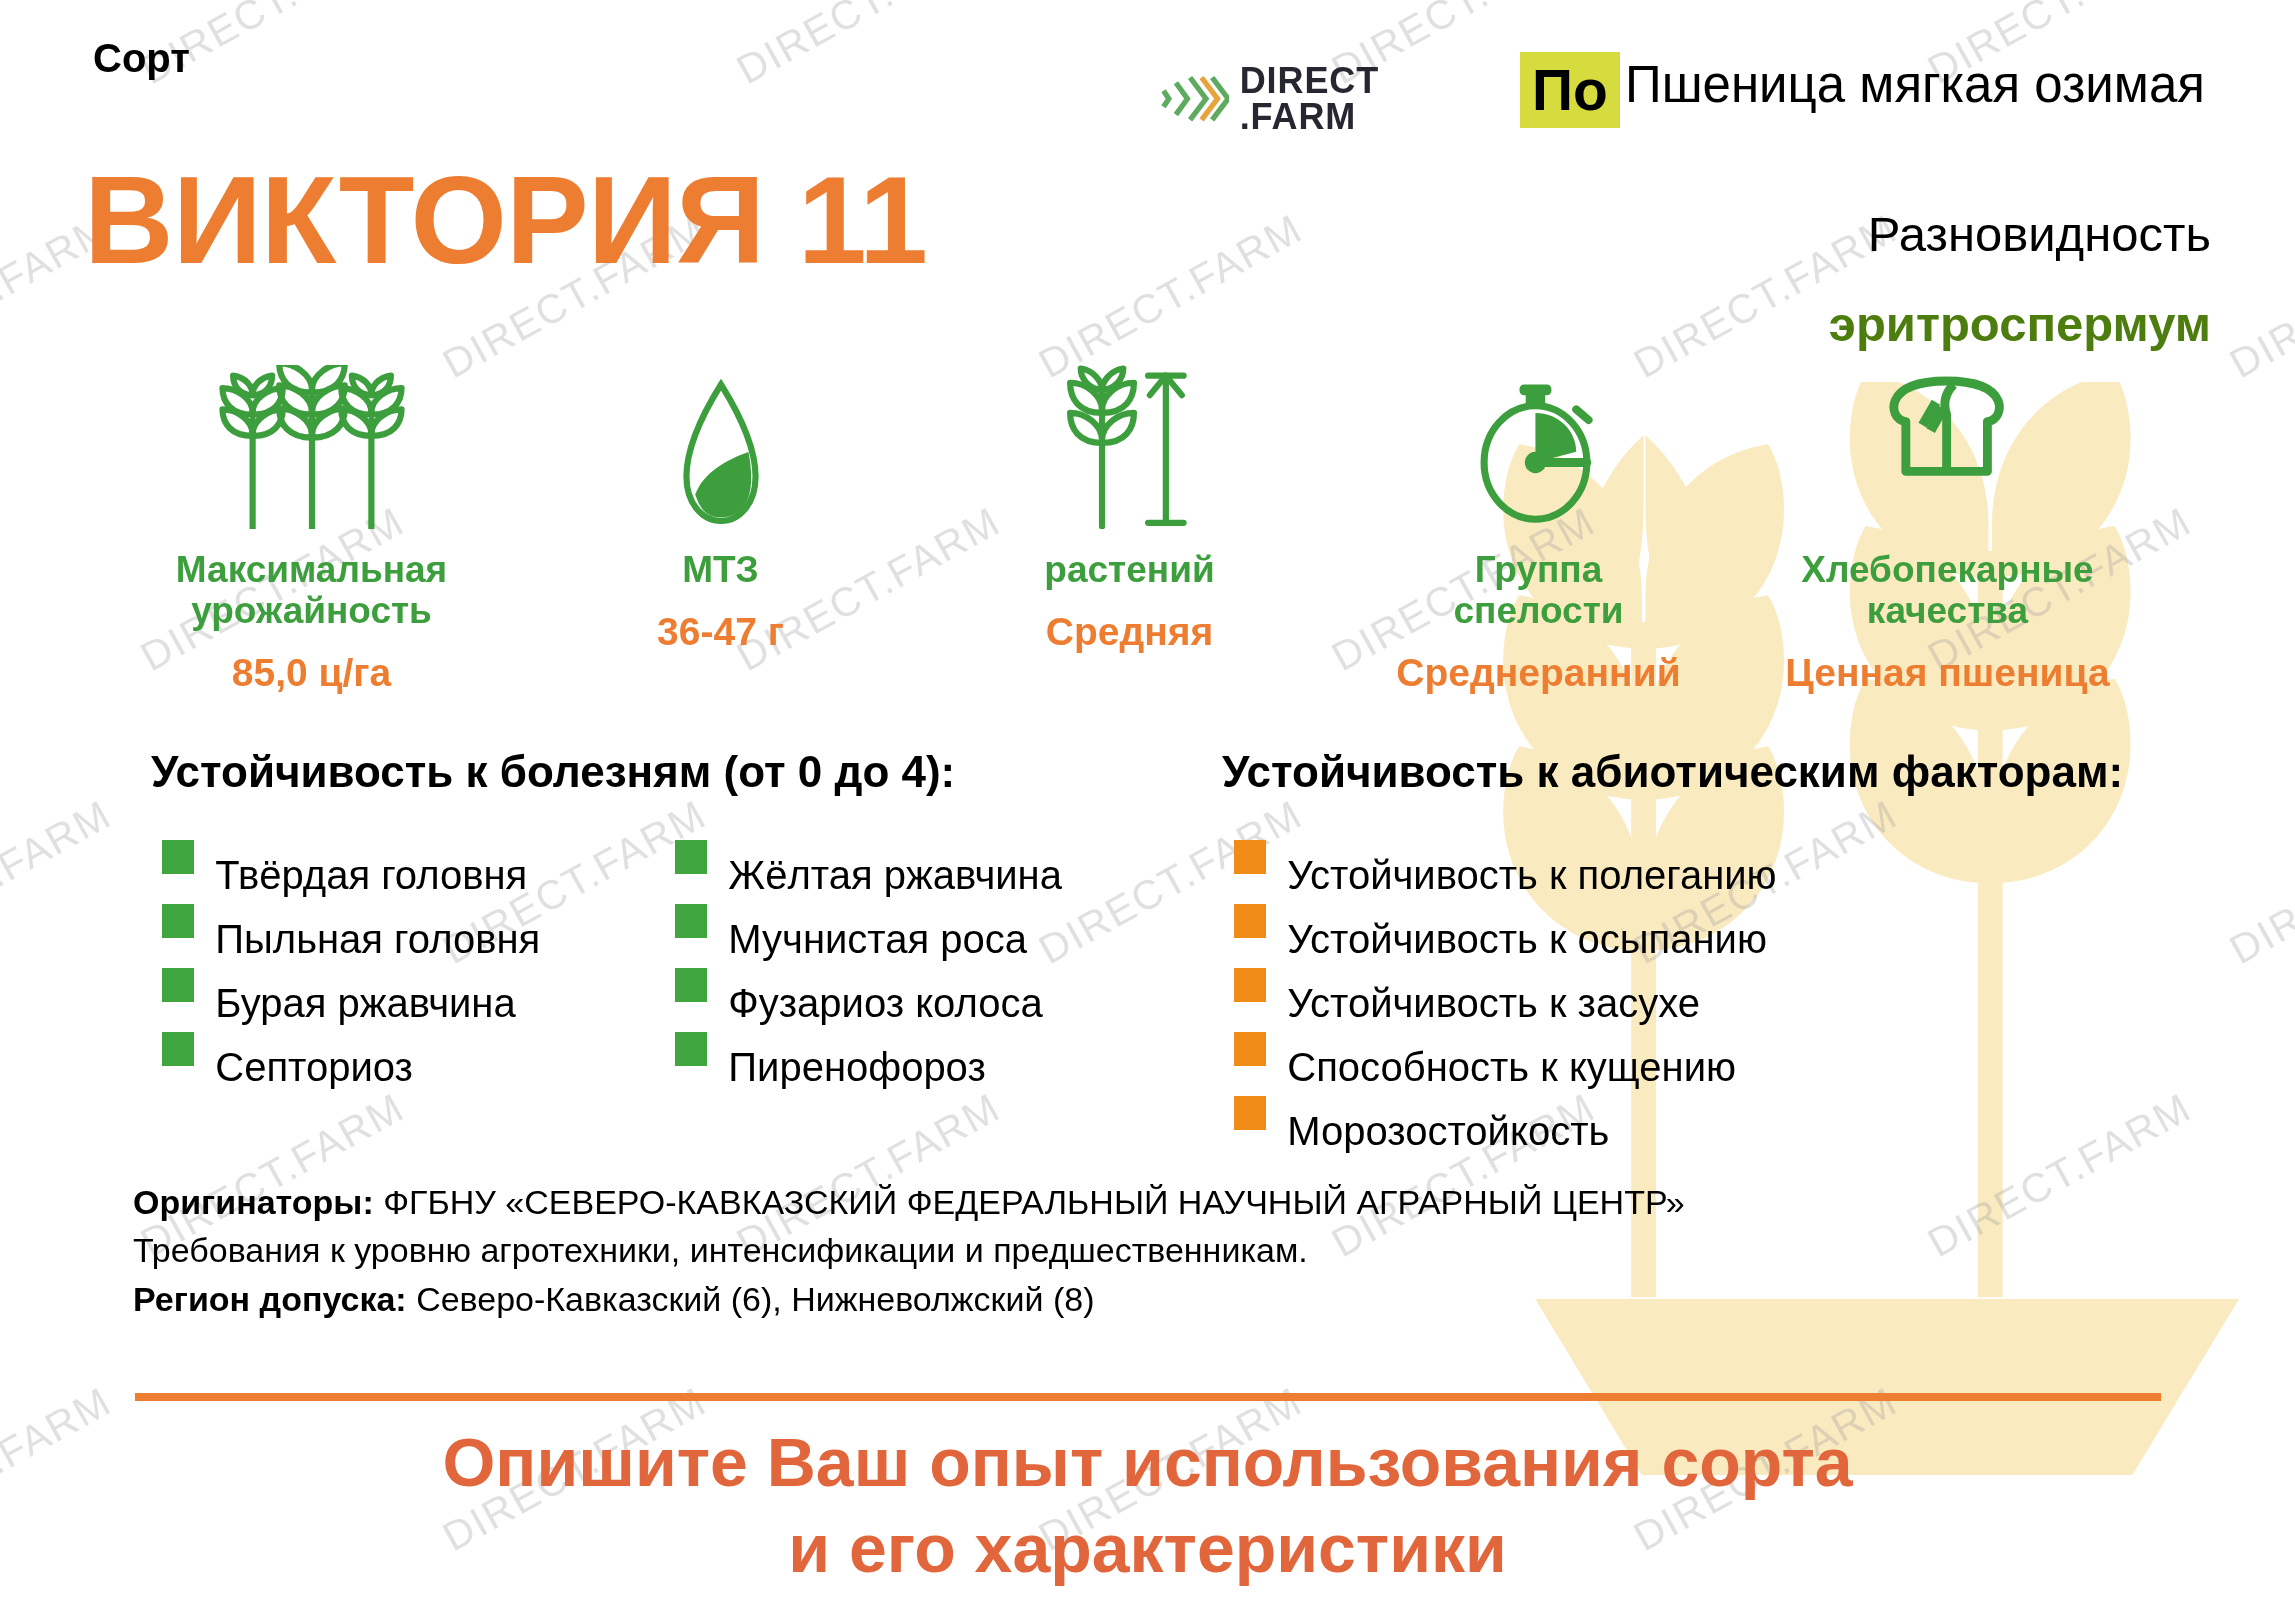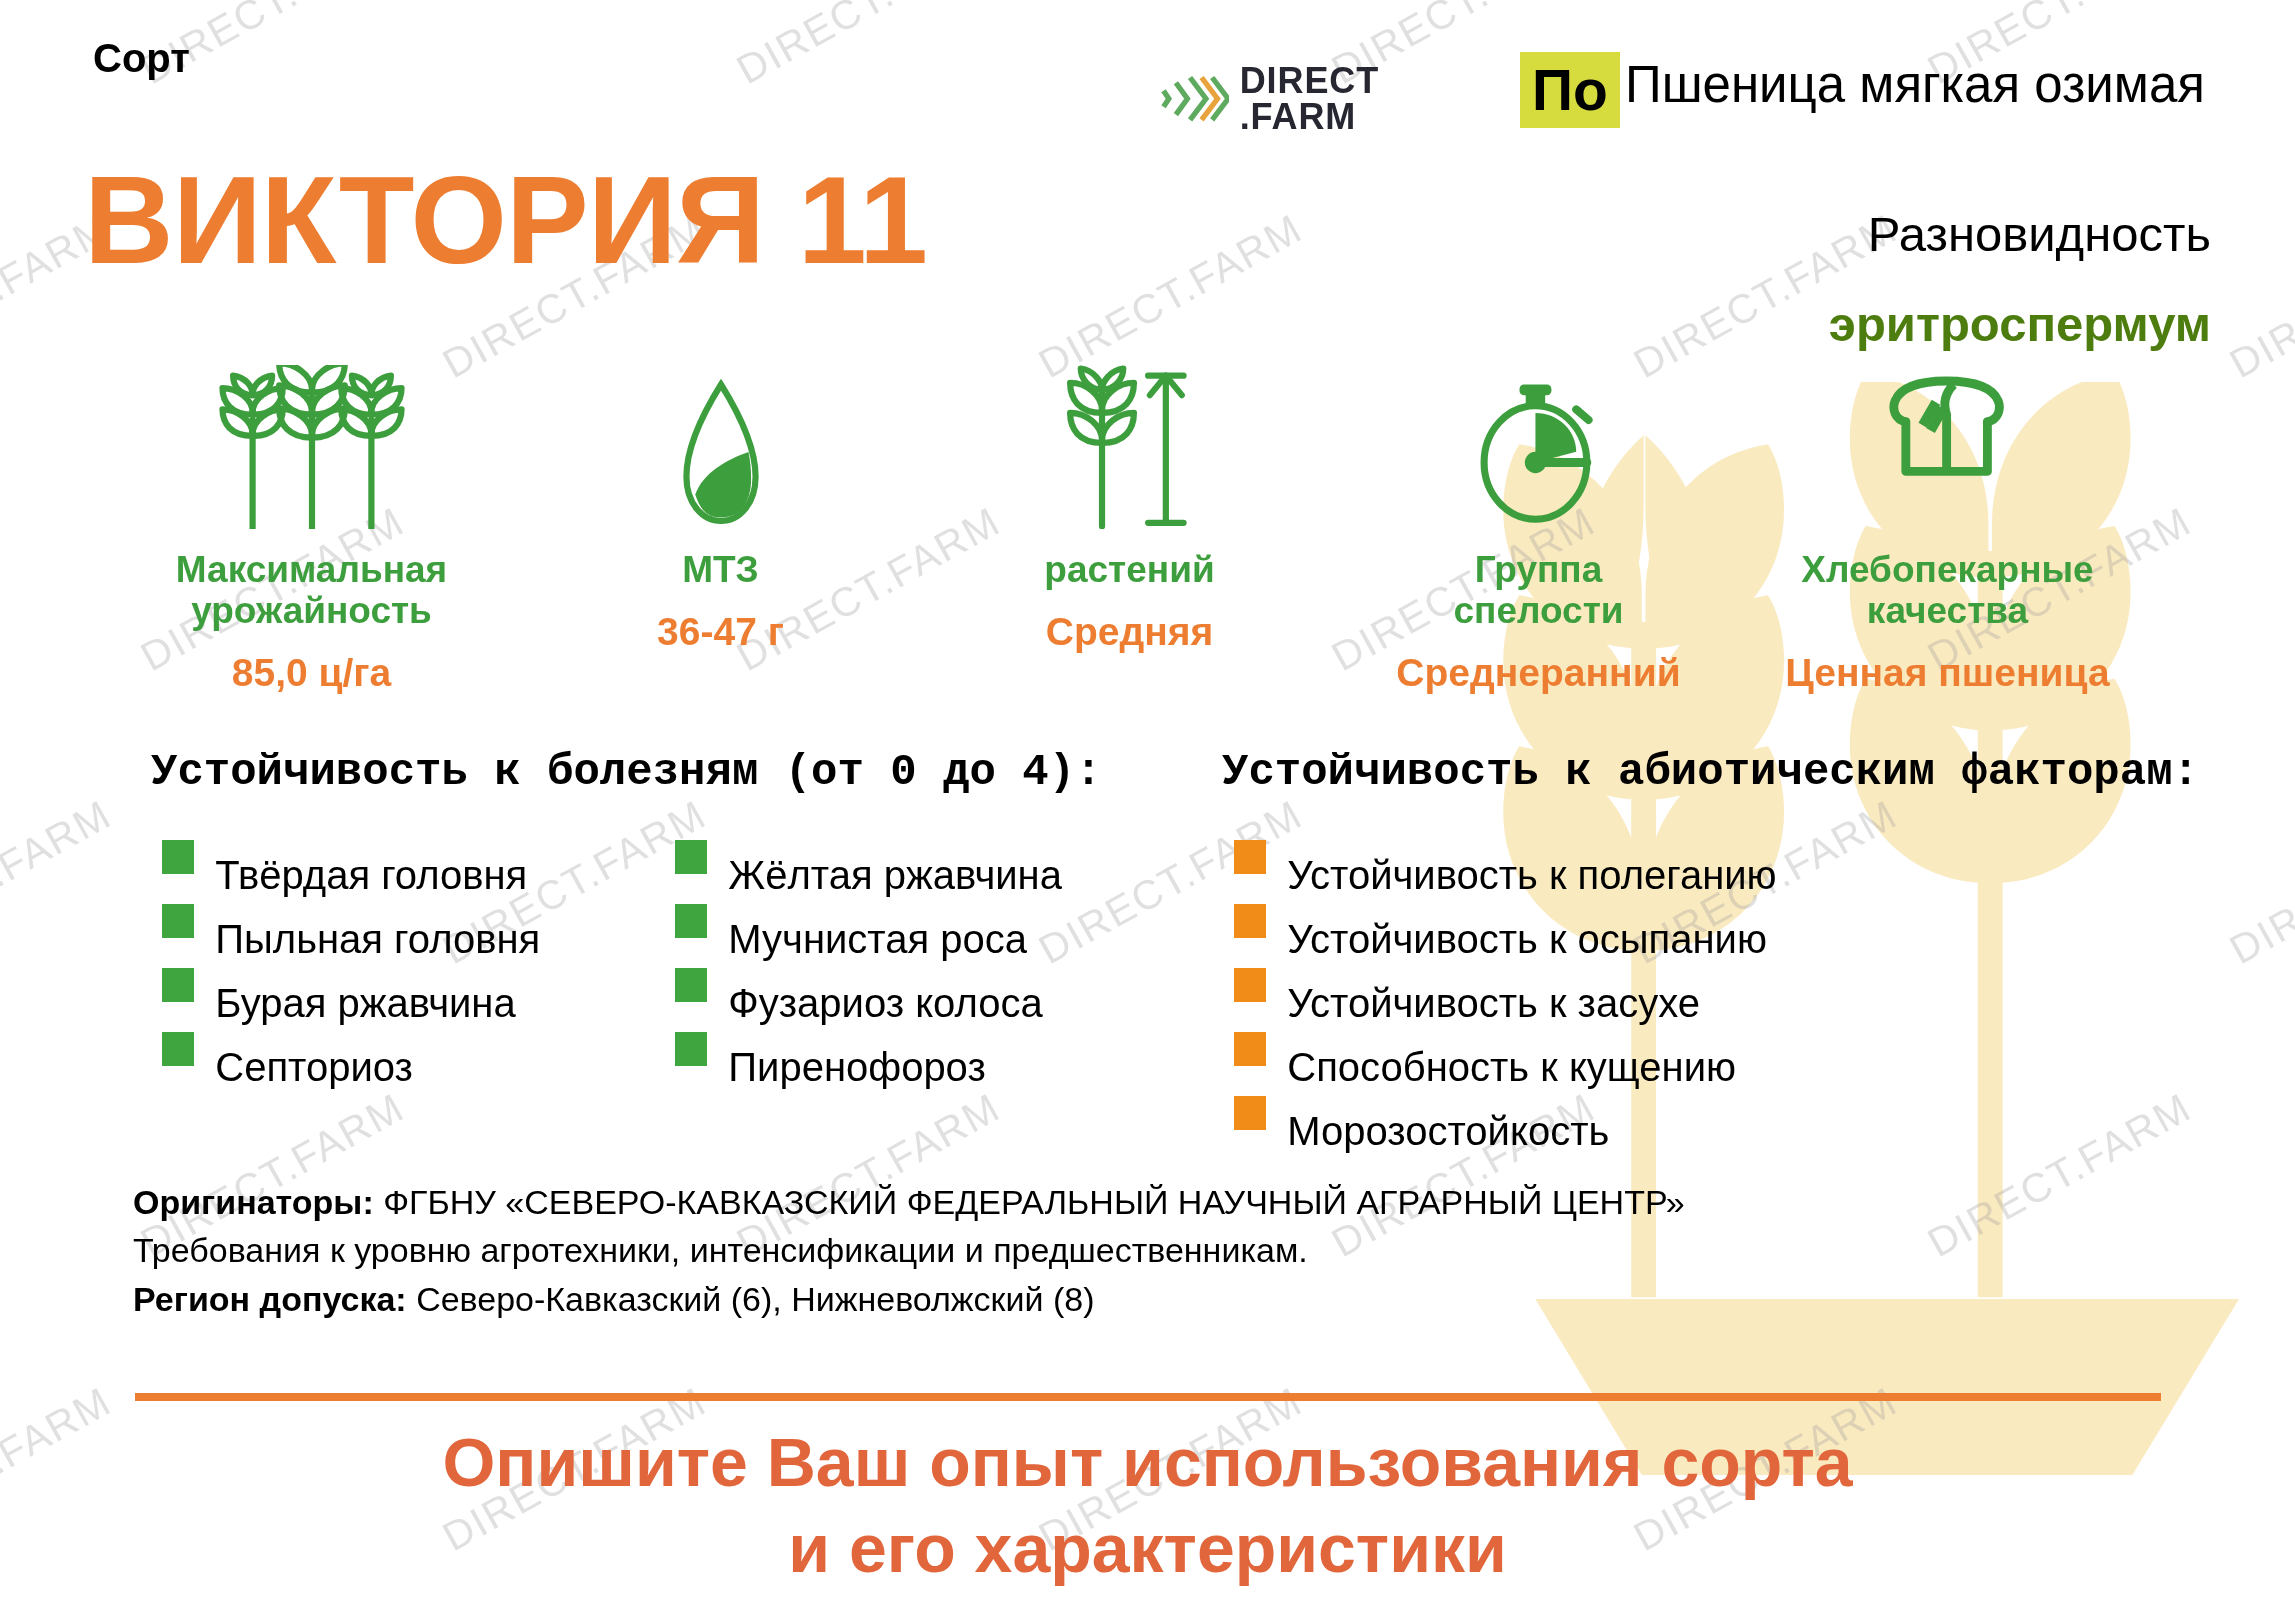--- a/index.html
+++ b/index.html
@@ -164,21 +164,20 @@
   }
 
   
   .sec-head {
     position: absolute;
     font-size: 44px;
     font-weight: bold;
     color: #000;
     z-index: 10;
     white-space: nowrap;
-    font-family: Liberation Mono, monospace;
   }
   .sec-head.left  { left: 151px;  top: 747px; }
   .sec-head.right { left: 1222px; top: 747px; }
 
   .bullet-col {
     position: absolute;
     z-index: 10;
   }
   .bullet-col.c1 { left: 162px;  top: 825px; }
   .bullet-col.c2 { left: 675px;  top: 825px; }

